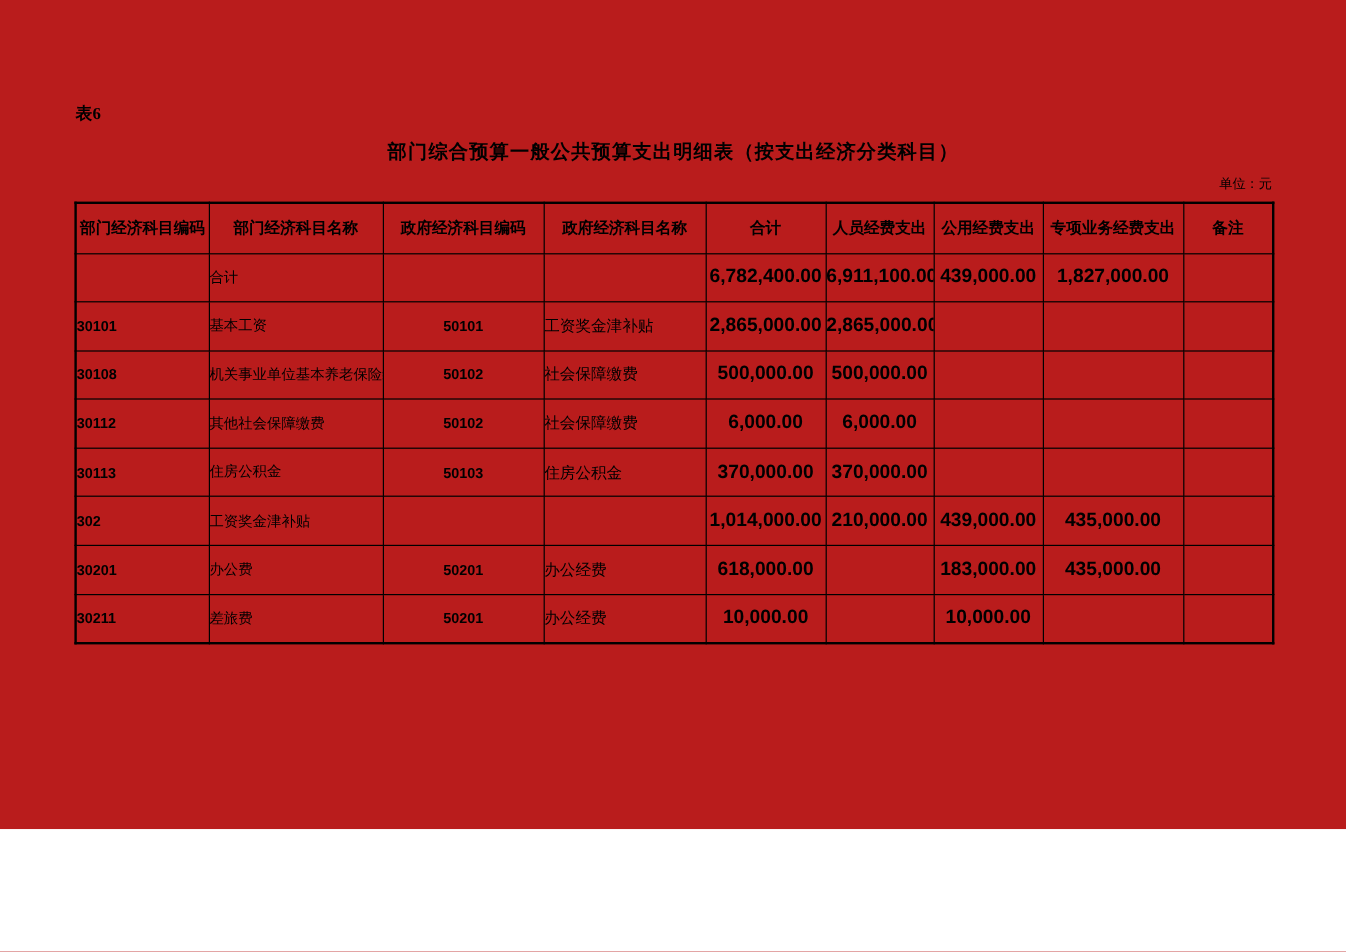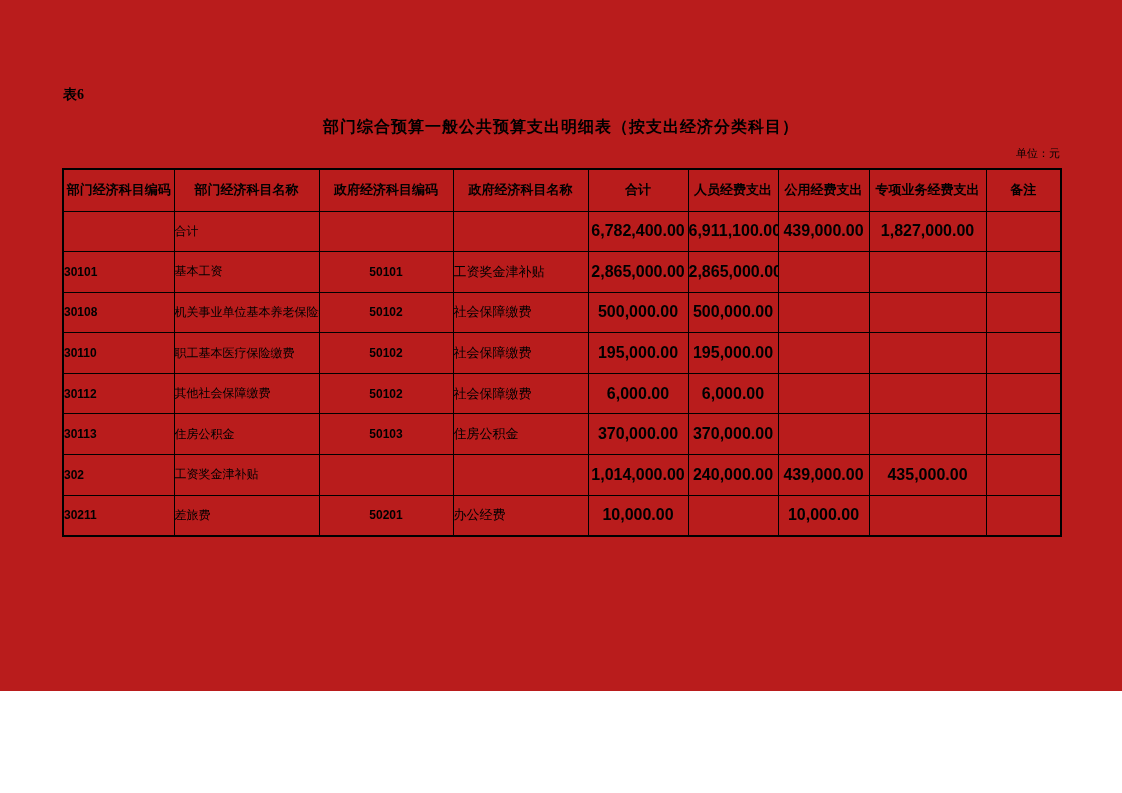--- a/index.html
+++ b/index.html
@@ -140,31 +140,20 @@
           <td class="c1">机关事业单位基本养老保险缴费</td>
           <td class="c2">50102</td>
           <td class="c3">社会保障缴费</td>
           <td class="c4">500,000.00</td>
           <td class="c5">500,000.00</td>
           <td class="c6"></td>
           <td class="c7"></td>
           <td class="c8"></td>
         </tr>
         <tr>
-          <td class="c0">30110</td>
-          <td class="c1">职工基本医疗保险缴费</td>
-          <td class="c2">50102</td>
-          <td class="c3">社会保障缴费</td>
-          <td class="c4">195,000.00</td>
-          <td class="c5">195,000.00</td>
-          <td class="c6"></td>
-          <td class="c7"></td>
-          <td class="c8"></td>
-        </tr>
-        <tr>
           <td class="c0">30112</td>
           <td class="c1">其他社会保障缴费</td>
           <td class="c2">50102</td>
           <td class="c3">社会保障缴费</td>
           <td class="c4">6,000.00</td>
           <td class="c5">6,000.00</td>
           <td class="c6"></td>
           <td class="c7"></td>
           <td class="c8"></td>
         </tr>
@@ -178,22 +167,33 @@
           <td class="c6"></td>
           <td class="c7"></td>
           <td class="c8"></td>
         </tr>
         <tr>
           <td class="c0">302</td>
           <td class="c1">工资奖金津补贴</td>
           <td class="c2"></td>
           <td class="c3"></td>
           <td class="c4">1,014,000.00</td>
-          <td class="c5">240,000.00</td>
+          <td class="c5">210,000.00</td>
           <td class="c6">439,000.00</td>
+          <td class="c7">435,000.00</td>
+          <td class="c8"></td>
+        </tr>
+        <tr>
+          <td class="c0">30201</td>
+          <td class="c1">办公费</td>
+          <td class="c2">50201</td>
+          <td class="c3">办公经费</td>
+          <td class="c4">618,000.00</td>
+          <td class="c5"></td>
+          <td class="c6">183,000.00</td>
           <td class="c7">435,000.00</td>
           <td class="c8"></td>
         </tr>
         <tr>
           <td class="c0">30211</td>
           <td class="c1">差旅费</td>
           <td class="c2">50201</td>
           <td class="c3">办公经费</td>
           <td class="c4">10,000.00</td>
           <td class="c5"></td>

